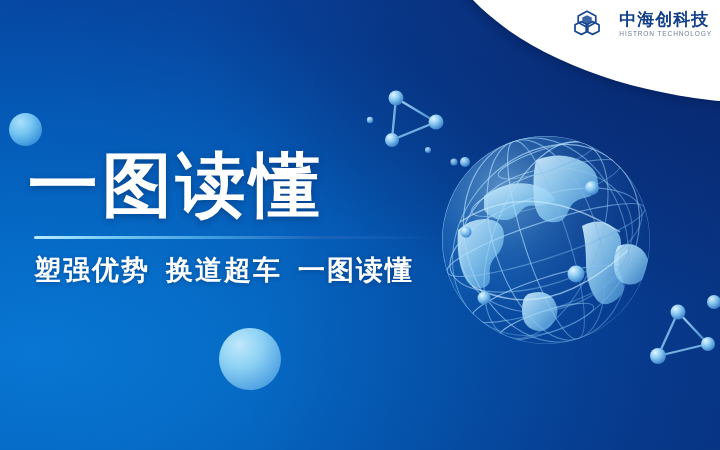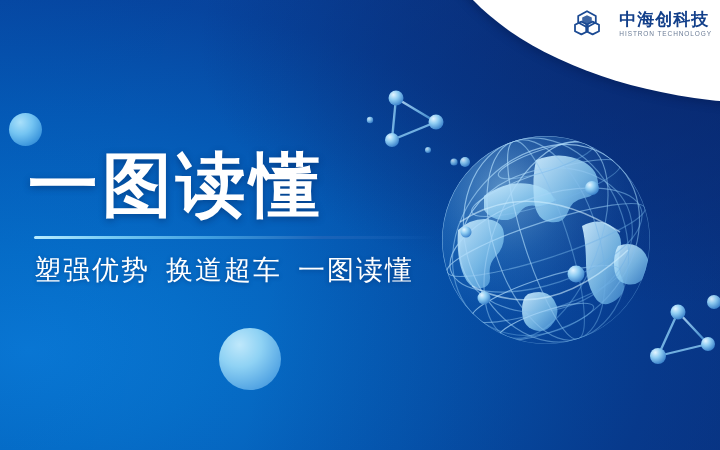--- a/index.html
+++ b/index.html
@@ -78,21 +78,21 @@
     text-shadow:0 2px 7px rgba(3,30,85,.45);
   }
   .divider{
     margin-top:16px;margin-left:6px;
     width:400px;height:3px;
     background:linear-gradient(90deg,#b9ecff 0%,#79cdf5 18%,#3f9ee0 44%,#1b63b8 72%,rgba(18,72,150,0) 100%);
     border-radius:2px;
   }
   .subtitle{
     margin:13px 0 0 6px;
-    font-size:27px;font-weight:normal;color:#ffffff;
+    font-size:27px;font-weight:bold;color:#ffffff;
     letter-spacing:2px;white-space:nowrap;
     text-shadow:0 1px 4px rgba(3,30,85,.4);
   }
   .subtitle .gap{display:inline-block;width:16px;}
 </style>
 </head>
 <body>
 
 <div id="banner">
 

